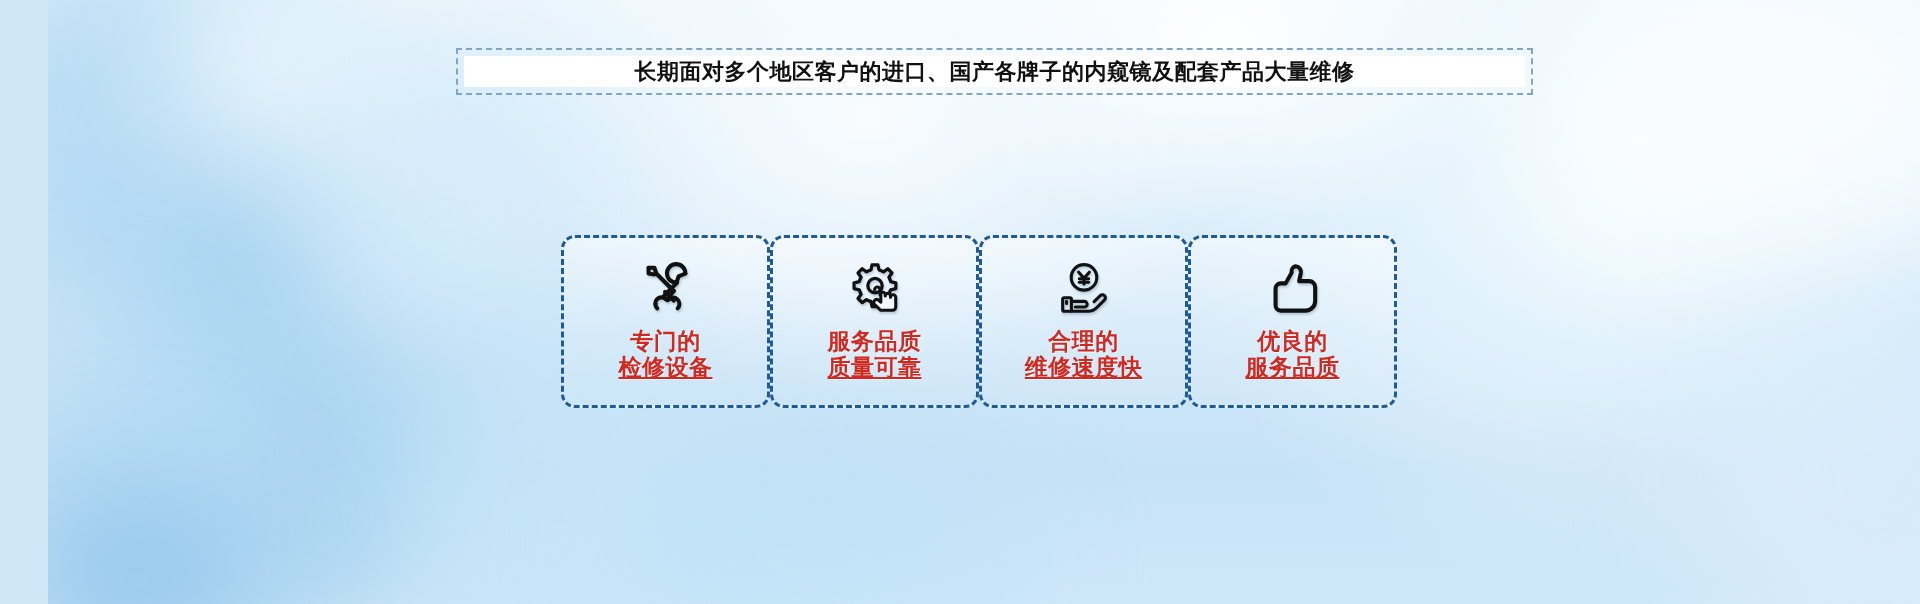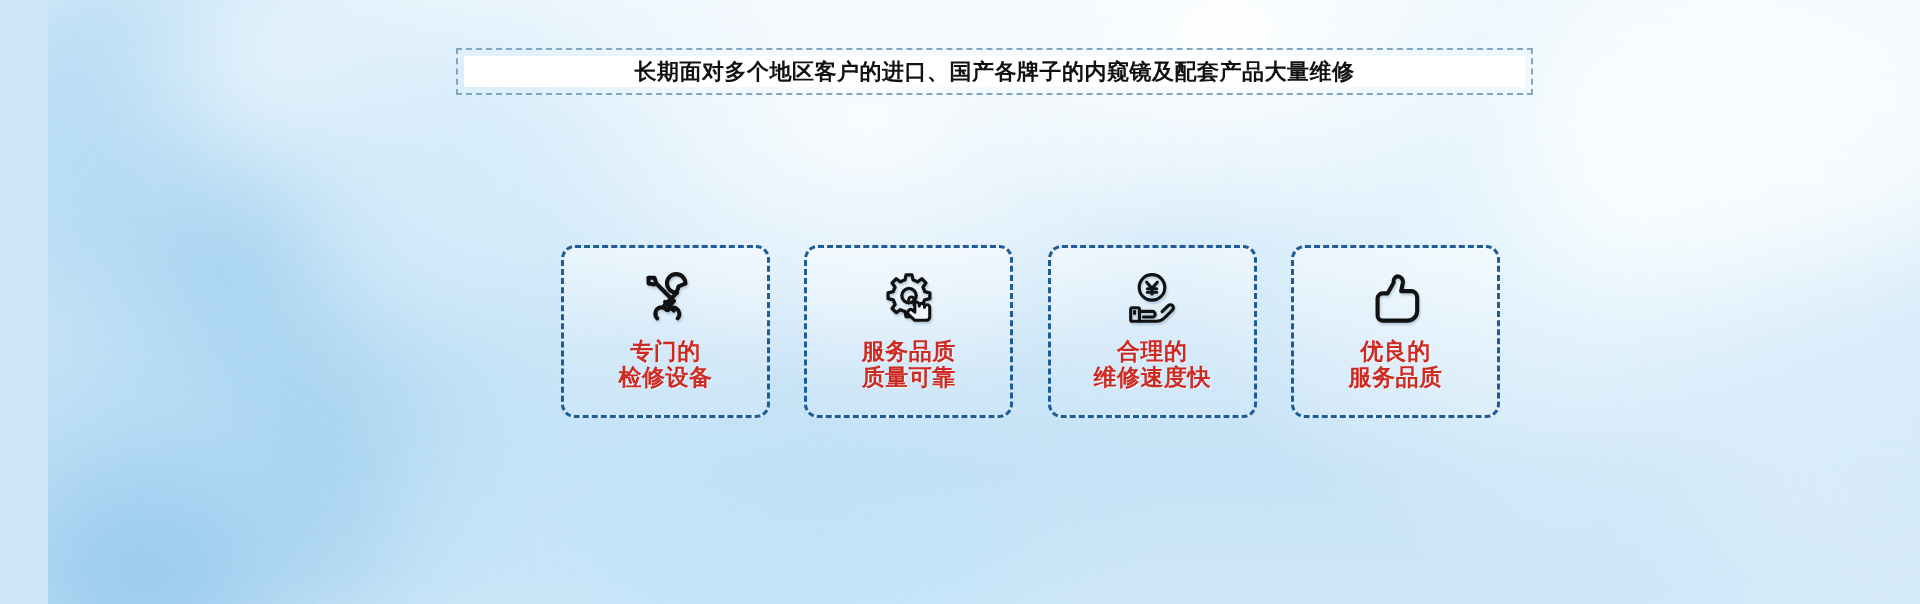--- a/index.html
+++ b/index.html
@@ -63,42 +63,42 @@
     font-family:"Liberation Sans","DejaVu Sans",sans-serif;
     transform:translateX(-112px);
     text-shadow:
       2px 3px 0 rgba(255,255,255,0.85),
       4px 5px 0 rgba(217,33,28,0.45),
       0 0 1px rgba(217,33,28,0.9);
   }
 
   
   .cards{
-    position:absolute;left:513px;top:245px;width:939px;height:173px;
-    display:flex;justify-content:space-between;align-items:stretch;
+    position:absolute;left:513px;top:235px;width:939px;height:173px;
+    display:flex;align-items:stretch;
   }
   .card{
     position:relative;width:209px;height:173px;box-sizing:border-box;
     border:3px dashed #1f5b96;border-radius:14px;
     background:linear-gradient(180deg, rgba(255,255,255,0.50) 0%, rgba(255,255,255,0.18) 60%, rgba(255,255,255,0.10) 100%);
     display:flex;flex-direction:column;align-items:center;justify-content:flex-start;
     padding-top:18px;
   }
   .card-icon{
     width:66px;height:66px;display:flex;align-items:center;justify-content:center;
     margin-bottom:6px;
   }
   .card-icon svg{display:block;filter:drop-shadow(1px 2px 1px rgba(90,120,150,0.35));}
   .card-label{
     text-align:center;color:#cf2a22;font-weight:bold;
     font-size:23px;line-height:1.14;letter-spacing:0.5px;
     font-family:"Liberation Sans","DejaVu Sans",sans-serif;
     text-shadow:1px 1px 0 rgba(255,255,255,0.70);
   }
-  .card-label .l2{display:block;}
+  .card-label .l2{display:block;text-decoration:underline;}
 </style>
 </head>
 <body>
 
 <div class="stage">
 
   <div class="blob b1"></div>
   <div class="blob b2"></div>
   <div class="blob b3"></div>
   <div class="blob b4"></div>

